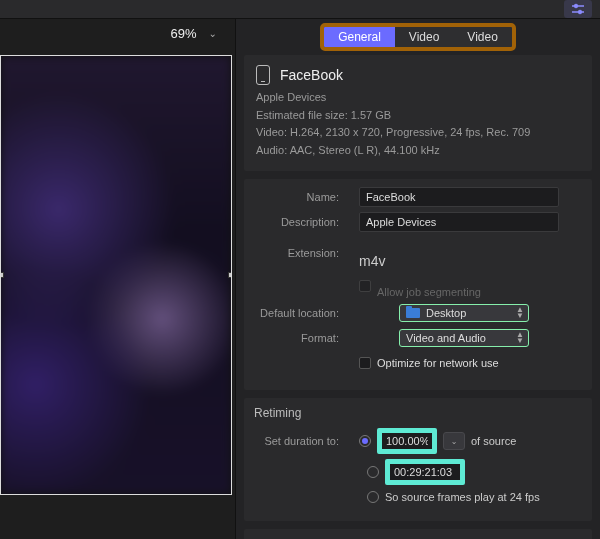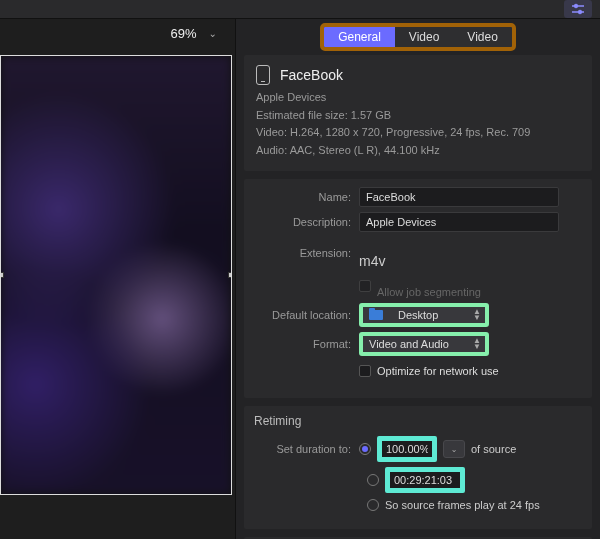--- a/index.html
+++ b/index.html
@@ -157,52 +157,53 @@
     display: flex;
     align-items: center;
     margin-bottom: 5px;
     min-height: 20px;
   }
   .field-label {
     width: 105px;
     text-align: right;
     color: #9a9a9a;
     font-size: 11px;
-    padding-right: 8px;
+    padding-right: 20px;
   }
   .field-value {
     flex: 1;
     display: flex;
     align-items: center;
     gap: 6px;
   }
   .text-input {
     flex: 1;
     background: #1c1c1e;
     border: 1px solid #3a3a3c;
     color: #ddd;
     padding: 3px 6px;
     font-size: 11px;
     border-radius: 2px;
     max-width: 200px;
   }
   .static-val { color: #ccc; font-size: 14px; margin-top: 16px; }
   .select {
     background: #38383c;
-    border: 4px solid #86efac;
+    border: 1px solid #86efac;
     color: #ddd;
     padding: 2px 18px 2px 6px;
     font-size: 11px;
     border-radius: 3px;
     position: relative;
     min-width: 130px;
     display: flex;
     align-items: center;
-    gap: 15px;
+    gap: 6px;
     cursor: pointer;
+    margin-left: 40px;
   }
   .select .arrows {
     position: absolute;
     right: 4px; top: 50%;
     transform: translateY(-50%);
     font-size: 8px;
     color: #aaa;
     display: flex; flex-direction: column; line-height: 6px;
   }
   .folder-icon {
@@ -318,21 +319,21 @@
     <div class="insp-body">
 
       <div class="summary">
         <div class="summary-head">
           <div class="device-icon"></div>
           <div class="summary-title">FaceBook</div>
         </div>
         <div class="summary-lines">
           <div>Apple Devices</div>
           <div>Estimated file size: 1.57 GB</div>
-          <div>Video: H.264, 1280 x 720, Progressive, 24 fps, Rec. 709</div>
+          <div>Video: H.264, 2130 x 720, Progressive, 24 fps, Rec. 709</div>
           <div>Audio: AAC, Stereo (L R), 44.100 kHz</div>
         </div>
       </div>
 
       <div class="section">
 
         <div class="field-row">
           <div class="field-label">Name:</div>
           <div class="field-value">
             <input class="text-input" value="FaceBook" style="">

